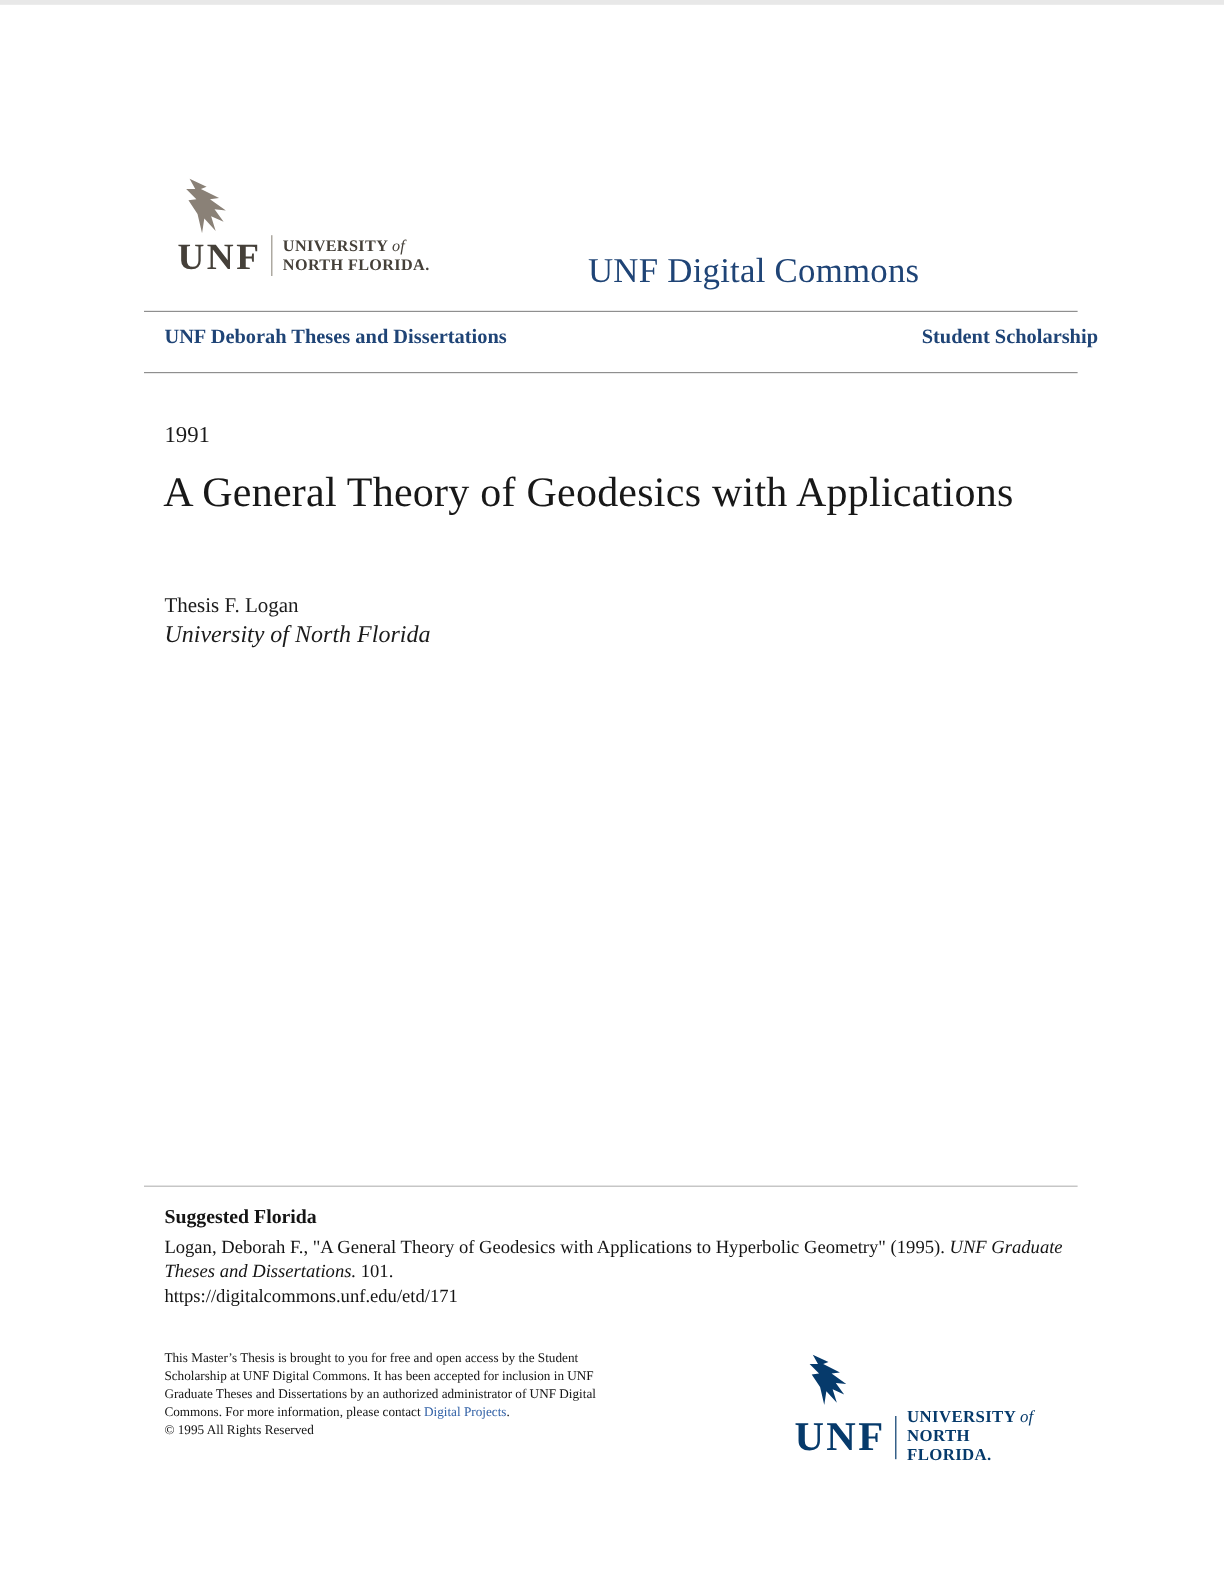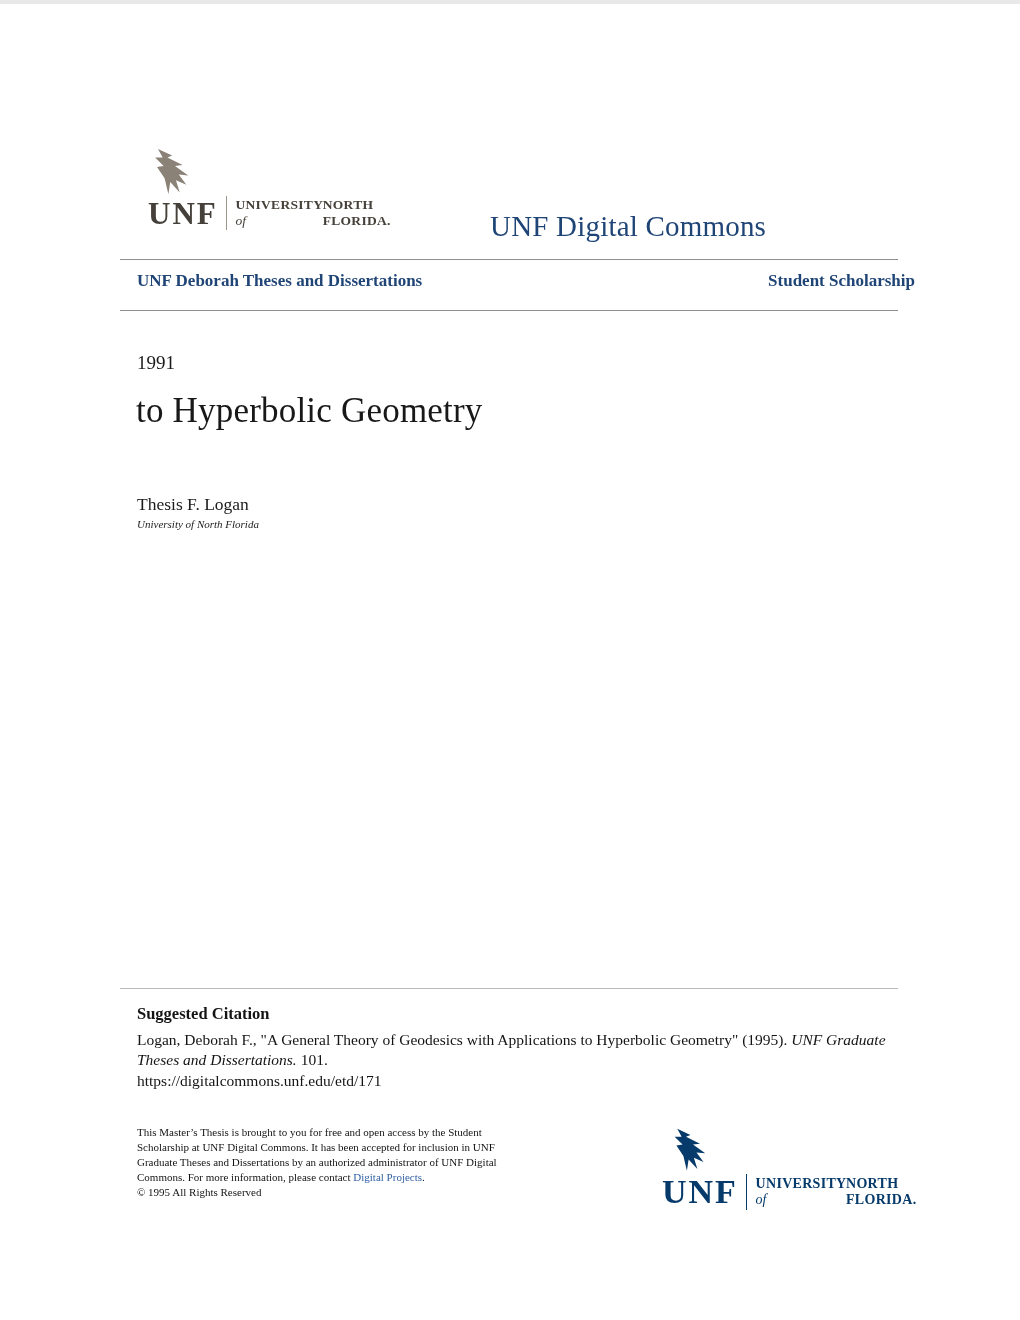--- a/index.html
+++ b/index.html
@@ -14,34 +14,34 @@
   }
   .rule{position:absolute;left:120px;width:778px;border-top:1px solid #8f8f8f;}
   .rule.light{border-top:1px solid #b9b9b9;}
 
   
   .logo-top{position:absolute;left:140px;top:142px;width:228px;height:94px;background:#fff;}
   .logo-top .bird{display:block;position:absolute;left:10px;top:2px;width:50px;height:52px;color:#8a8177;}
   .logo-top .logo-row{position:absolute;left:8px;top:50px;display:flex;align-items:center;}
   .logo-top .acronym{font-size:31px;font-weight:bold;letter-spacing:2px;color:#454039;line-height:1;}
   .logo-top .logo-sep{width:1px;height:34px;background:#9a948b;margin:0 9px 0 8px;}
-  .logo-text{display:flex;flex-direction:row;line-height:1.15;}
+  .logo-text{display:flex;flex-direction:column;line-height:1.15;}
   .logo-top .logo-text{color:#454039;font-size:13.5px;font-weight:bold;letter-spacing:.3px;}
   .logo-text .of{font-weight:normal;font-style:italic;letter-spacing:0;}
 
   
   .site-title{position:absolute;left:490px;top:206px;font-size:29px;font-weight:normal;color:#1f4476;letter-spacing:.2px;}
   .nav-row{position:absolute;left:137px;top:267px;width:778px;display:flex;justify-content:space-between;}
   .nav-item{font-size:17px;font-weight:bold;color:#1f4476;}
 
   
   .year{position:absolute;left:137px;top:348px;font-size:19px;color:#1b1b1b;}
   .title{position:absolute;left:136px;top:386px;width:790px;font-size:35px;line-height:1.2;color:#181818;letter-spacing:.2px;}
   .author{position:absolute;left:137px;top:490px;font-size:17.5px;color:#1b1b1b;}
-  .affiliation{position:absolute;left:137px;top:514px;font-size:11px;font-style:italic;color:#1b1b1b;}
+  .affiliation{position:absolute;left:137px;top:514px;font-size:20px;font-style:italic;color:#1b1b1b;}
 
   
   .citation{position:absolute;left:137px;top:1000px;width:765px;}
   .citation-heading{font-size:16.5px;font-weight:bold;margin-bottom:6px;color:#141414;}
   .citation-body{font-size:15.5px;line-height:1.32;color:#141414;}
   .citation-body .italic{font-style:italic;}
   .citation-url{font-size:15.5px;color:#141414;}
 
   
   .footer-note{position:absolute;left:137px;top:1121px;width:364px;font-size:11px;line-height:1.36;color:#141414;}
@@ -83,29 +83,29 @@
 
   <div class="nav-row">
     <span class="nav-item">UNF Deborah Theses and Dissertations</span>
     <span class="nav-item">Student Scholarship</span>
   </div>
 
   <div class="rule" style="top:306px"></div>
 
   <div class="year">1991</div>
   <div class="title">
-    <div>to Hyperbolic Geometry</div>
+    <div>A General Theory of Geodesics with Applications</div>
   </div>
   <div class="author">Thesis F. Logan</div>
   <div class="affiliation">University of North Florida</div>
 
   <div class="rule light" style="top:984px"></div>
 
   <div class="citation">
-    <div class="citation-heading">Suggested Citation</div>
+    <div class="citation-heading">Suggested Florida</div>
     <div class="citation-body">
       <span>Logan, Deborah F., "A General Theory of Geodesics with Applications to Hyperbolic Geometry" (1995). </span><span class="italic">UNF Graduate Theses and Dissertations.</span><span> 101.</span>
       <div class="citation-url">https://digitalcommons.unf.edu/etd/171</div>
     </div>
   </div>
 
   <div class="footer-note">
     <span>This Master’s Thesis is brought to you for free and open access by the Student Scholarship at UNF Digital Commons. It has been accepted for inclusion in UNF Graduate Theses and Dissertations by an authorized administrator of UNF Digital Commons. For more information, please contact </span><a class="footer-link">Digital Projects</a><span>.</span>
     <div class="copyright">© 1995 All Rights Reserved</div>
   </div>

